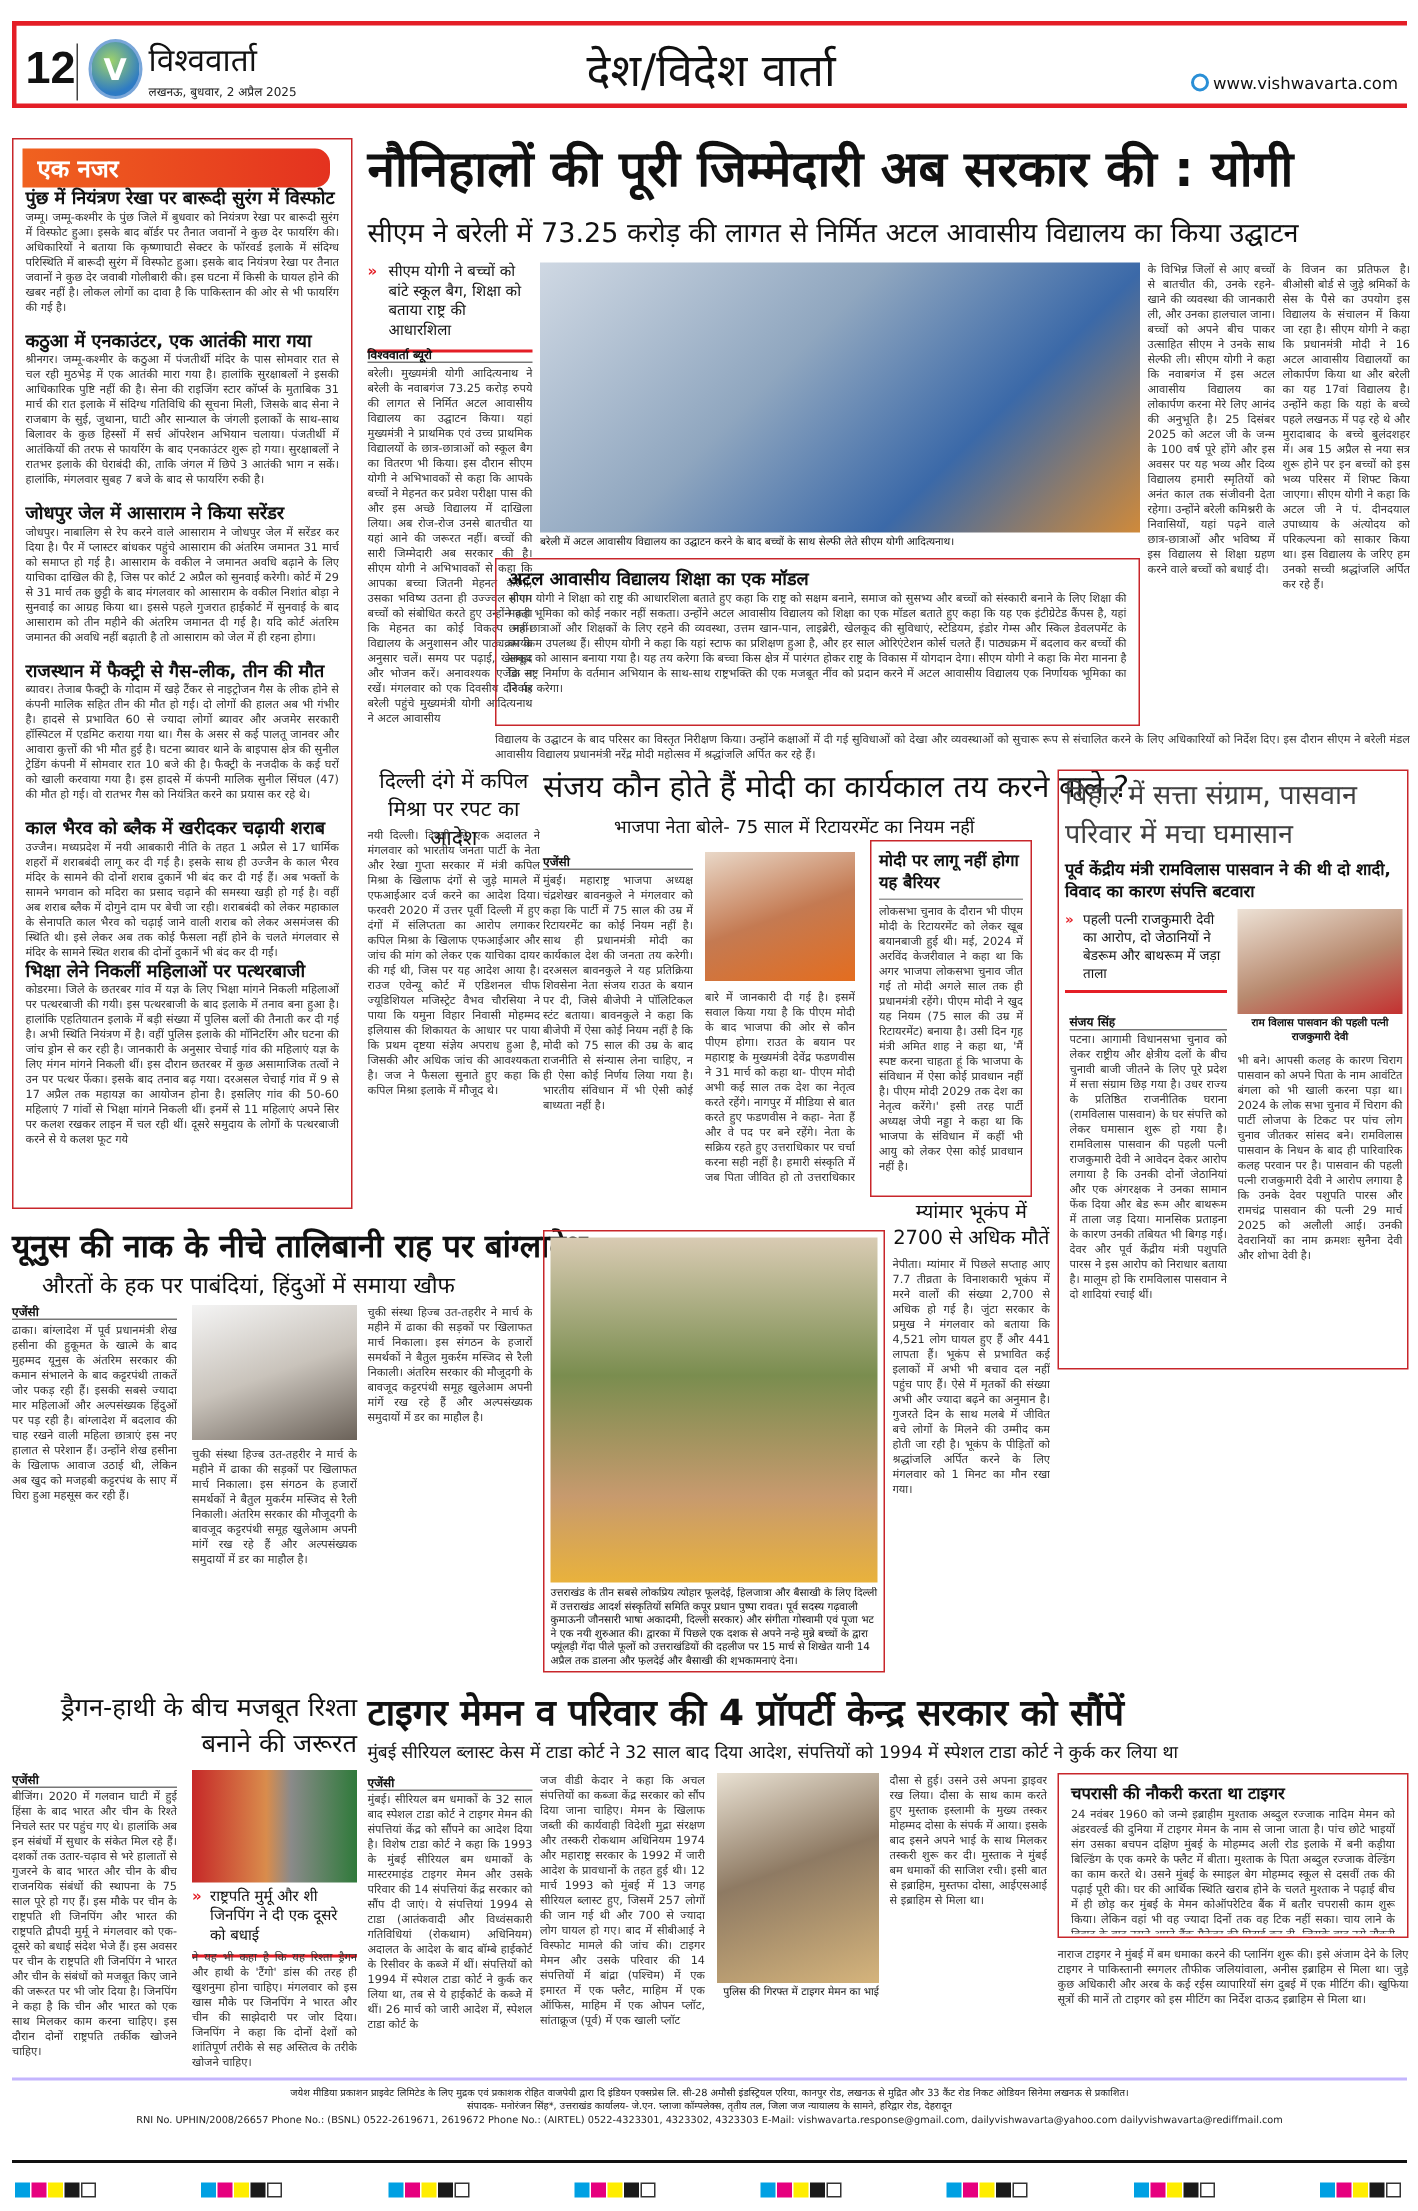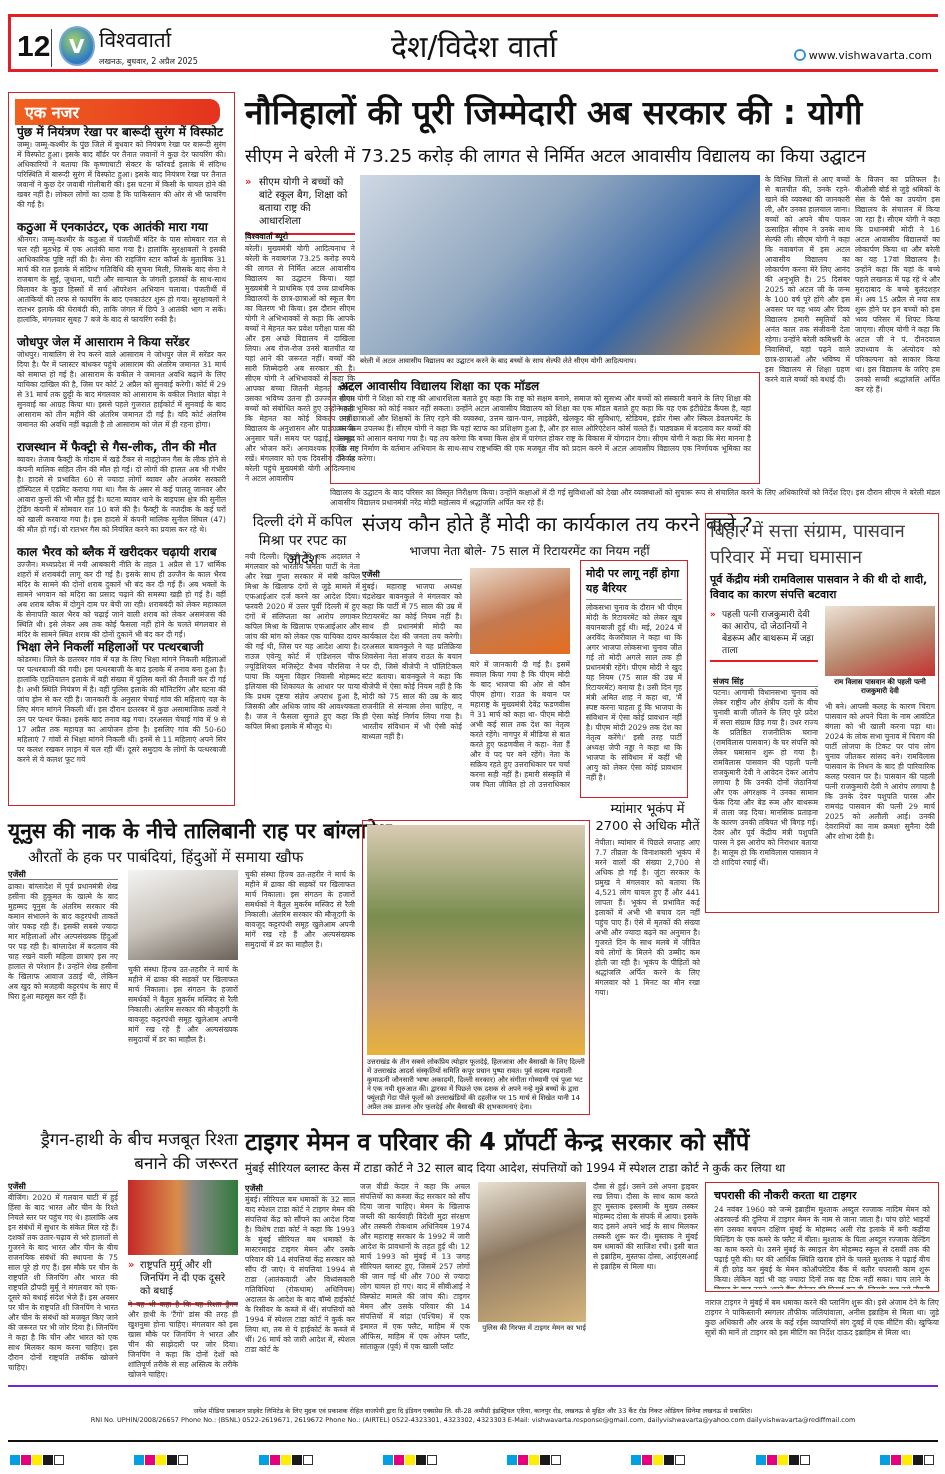--- a/index.html
+++ b/index.html
@@ -149,22 +149,23 @@
 <div class="abs txt" style="left:360px;top:1182px;width:110px;height:196px">जज वीडी केदार ने कहा कि अचल संपत्तियों का कब्जा केंद्र सरकार को सौंप दिया जाना चाहिए। मेमन के खिलाफ जब्ती की कार्यवाही विदेशी मुद्रा संरक्षण और तस्करी रोकथाम अधिनियम 1974 और महाराष्ट्र सरकार के 1992 में जारी आदेश के प्रावधानों के तहत हुई थी। 12 मार्च 1993 को मुंबई में 13 जगह सीरियल ब्लास्ट हुए, जिसमें 257 लोगों की जान गई थी और 700 से ज्यादा लोग घायल हो गए। बाद में सीबीआई ने विस्फोट मामले की जांच की। टाइगर मेमन और उसके परिवार की 14 संपत्तियों में बांद्रा (पश्चिम) में एक इमारत में एक फ्लैट, माहिम में एक ऑफिस, माहिम में एक ओपन प्लॉट, सांताक्रूज (पूर्व) में एक खाली प्लॉट</div>
 <div class="abs photo" style="left:478px;top:1182px;width:108px;height:140px;background:linear-gradient(160deg,#e9e1d3,#8e7a63 45%,#d5b47c)"></div>
 <div class="abs cap" style="left:478px;top:1324px;width:108px;text-align:right">पुलिस की गिरफ्त में टाइगर मेमन का भाई</div>
 <div class="abs txt" style="left:593px;top:1182px;width:105px;height:196px">दौसा से हुई। उसने उसे अपना ड्राइवर रख लिया। दौसा के साथ काम करते हुए मुस्ताक इस्लामी के मुख्य तस्कर मोहम्मद दोसा के संपर्क में आया। इसके बाद इसने अपने भाई के साथ मिलकर तस्करी शुरू कर दी। मुस्ताक ने मुंबई बम धमाकों की साजिश रची। इसी बात से इब्राहिम, मुस्तफा दोसा, आईएसआई से इब्राहिम से मिला था।</div>
 <div class="abs redbox" style="left:705px;top:1182px;width:234px;height:110px;padding:5px 8px">
   <div class="subhd" style="font-size:11px">चपरासी की नौकरी करता था टाइगर</div>
   <div class="txt" style="height:84px;margin-top:2px">24 नवंबर 1960 को जन्मे इब्राहीम मुश्ताक अब्दुल रज्जाक नादिम मेमन को अंडरवर्ल्ड की दुनिया में टाइगर मेमन के नाम से जाना जाता है। पांच छोटे भाइयों संग उसका बचपन दक्षिण मुंबई के मोहम्मद अली रोड इलाके में बनी कड़ीया बिल्डिंग के एक कमरे के फ्लैट में बीता। मुश्ताक के पिता अब्दुल रज्जाक वेल्डिंग का काम करते थे। उसने मुंबई के स्माइल बेग मोहम्मद स्कूल से दसवीं तक की पढ़ाई पूरी की। घर की आर्थिक स्थिति खराब होने के चलते मुश्ताक ने पढ़ाई बीच में ही छोड़ कर मुंबई के मेमन कोऑपरेटिव बैंक में बतौर चपरासी काम शुरू किया। लेकिन वहां भी वह ज्यादा दिनों तक वह टिक नहीं सका। चाय लाने के विवाद के बाद उसने अपने बैंक मैनेजर की पिटाई कर दी, जिसके बाद उसे नौकरी से निकाल दिया गया।</div>
 </div>
 <div class="abs txt" style="left:705px;top:1298px;width:234px;height:80px">नाराज टाइगर ने मुंबई में बम धमाका करने की प्लानिंग शुरू की। इसे अंजाम देने के लिए टाइगर ने पाकिस्तानी स्मगलर तौफीक जलियांवाला, अनीस इब्राहिम से मिला था। जुड़े कुछ अधिकारी और अरब के कई रईस व्यापारियों संग दुबई में एक मीटिंग की। खुफिया सूत्रों की मानें तो टाइगर को इस मीटिंग का निर्देश दाऊद इब्राहिम से मिला था।</div>
 
-<div class="abs" style="left:8px;top:1385px;width:930px;border-top:2px solid #6d28d9;padding-top:20px;text-align:center;color:#222">
+<div class="abs" style="left:8px;top:1385px;width:930px;border-top:2px solid #c4b5fd;padding-top:4px;text-align:center;color:#222">
   <div style="font-size:6.5px;line-height:9px">जयेश मीडिया प्रकाशन प्राइवेट लिमिटेड के लिए मुद्रक एवं प्रकाशक रोहित वाजपेयी द्वारा दि इंडियन एक्सप्रेस लि. सी-28 अमौसी इंडस्ट्रियल एरिया, कानपुर रोड, लखनऊ से मुद्रित और 33 कैंट रोड निकट ओडियन सिनेमा लखनऊ से प्रकाशित।</div>
+  <div style="font-size:6.5px;line-height:9px">संपादक- मनोरंजन सिंह*, उत्तराखंड कार्यालय- जे.एन. प्लाजा कॉम्पलेक्स, तृतीय तल, जिला जज न्यायालय के सामने, हरिद्वार रोड, देहरादून</div>
   <div style="font-size:6.5px;line-height:9px">RNI No. UPHIN/2008/26657 Phone No.: (BSNL) 0522-2619671, 2619672 Phone No.: (AIRTEL) 0522-4323301, 4323302, 4323303 E-Mail: vishwavarta.response@gmail.com, dailyvishwavarta@yahoo.com dailyvishwavarta@rediffmail.com</div>
 </div>
 <div class="abs" style="left:8px;top:1440px;width:930px;border-top:2px solid #111"></div>
 
 <div class="abs" style="left:10px;top:1450px;width:925px;display:flex;justify-content:space-between">
   <div><span class="reg" style="background:#00a0e3"></span><span class="reg" style="background:#e6007e"></span><span class="reg" style="background:#ffed00"></span><span class="reg" style="background:#1a1a1a"></span><span class="reg" style="border:1px solid #333"></span></div>
   <div><span class="reg" style="background:#00a0e3"></span><span class="reg" style="background:#e6007e"></span><span class="reg" style="background:#ffed00"></span><span class="reg" style="background:#1a1a1a"></span><span class="reg" style="border:1px solid #333"></span></div>
   <div><span class="reg" style="background:#00a0e3"></span><span class="reg" style="background:#e6007e"></span><span class="reg" style="background:#ffed00"></span><span class="reg" style="background:#1a1a1a"></span><span class="reg" style="border:1px solid #333"></span></div>
   <div><span class="reg" style="background:#00a0e3"></span><span class="reg" style="background:#e6007e"></span><span class="reg" style="background:#ffed00"></span><span class="reg" style="background:#1a1a1a"></span><span class="reg" style="border:1px solid #333"></span></div>
   <div><span class="reg" style="background:#00a0e3"></span><span class="reg" style="background:#e6007e"></span><span class="reg" style="background:#ffed00"></span><span class="reg" style="background:#1a1a1a"></span><span class="reg" style="border:1px solid #333"></span></div>

